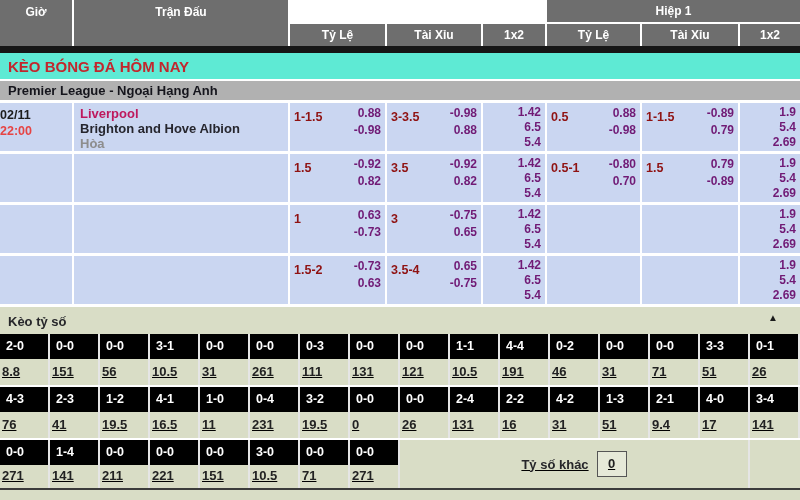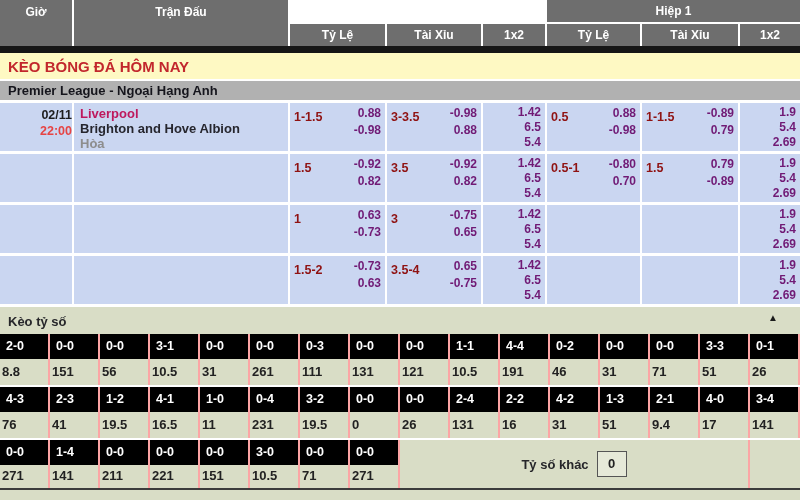--- a/index.html
+++ b/index.html
@@ -29,42 +29,42 @@
   .h-match { grid-column: 2; grid-row: 1 / 3; align-items: flex-start; padding-top: 5px; }
   .h-ft    { grid-column: 3 / 6; grid-row: 1; }
   .h-h1    { grid-column: 6 / 9; grid-row: 1; }
   .s1 { grid-column: 3; grid-row: 2; } .s2 { grid-column: 4; grid-row: 2; }
   .s3 { grid-column: 5; grid-row: 2; } .s4 { grid-column: 6; grid-row: 2; }
   .s5 { grid-column: 7; grid-row: 2; } .s6 { grid-column: 8; grid-row: 2; }
 
   .blackbar { height: 7px; background: #161616; }
 
   .title-strip {
-    height: 26px; background: #fef9c3;
+    height: 26px; background: #5eead4;
     color: #c2272d; font-size: 15px;
     padding: 5px 0 0 8px;
   }
   .league-bar {
     height: 19px; background: #b1b1b1;
     color: #15151c; font-size: 13px;
     padding: 2px 0 0 8px;
     margin-top: 2px; margin-bottom: 3px;
   }
 
   
   .orow {
     display: grid;
     grid-template-columns: 72px 214px 95px 94px 62px 93px 96px 60px;
     gap: 2px;
     background: #fff;
     height: 48px;
     margin-bottom: 3px;
   }
   .ocell { background: #cad6f1; position: relative; font-size: 12px; color: #3a3a3a; overflow: hidden; }
-  .c-gio { text-align: right; padding-top: 4px; font-size: 12.5px; line-height: 16px; }
+  .c-gio { text-align: left; padding-top: 4px; font-size: 12.5px; line-height: 16px; }
   .mdate { color: #1c1c1c; }
   .mtime { color: #e64444; }
   .c-match { padding: 3px 0 0 6px; font-size: 13px; line-height: 15px; }
   .home { color: #be185d; }
   .away { color: #26262e; }
   .draw { color: #8d8d8d; }
   .oline {
     position: absolute; top: 7px; left: 4px;
     color: #8f1212; font-size: 12.5px;
   }
@@ -73,21 +73,21 @@
     text-align: right; line-height: 17px;
   }
   .vals.vx2 { line-height: 15px; }
   .oval { color: #701a75; }
 
   
   .score-section { background: #d9ddc6; height: 195px; position: relative; }
   .ks-head { height: 27px; padding: 7px 0 0 8px; color: #26262a; font-size: 13px; position: relative; }
   .collapse { position: absolute; top: 5px; right: 22px; color: #1a1a1a; font-size: 10px; cursor: pointer; }
 
-  .srow { display: flex; background: #fca5a5; border-bottom: 2px solid #fff; }
+  .srow { display: flex; background: #e5e5e5; border-bottom: 2px solid #fff; text-decoration: underline; }
   .srow.last { border-bottom: 2px solid #3c3c3c; }
   .tile { width: 48px; margin-right: 2px; }
   .tlabel {
     height: 25px; background: #000; color: #fff;
     font-size: 12.5px; line-height: 25px; padding-left: 6px;
     white-space: nowrap;
   }
   .tval {
     height: 26px; background: #d9ddc6; color: #222;
     font-size: 13px; line-height: 25px; padding-left: 2px;

